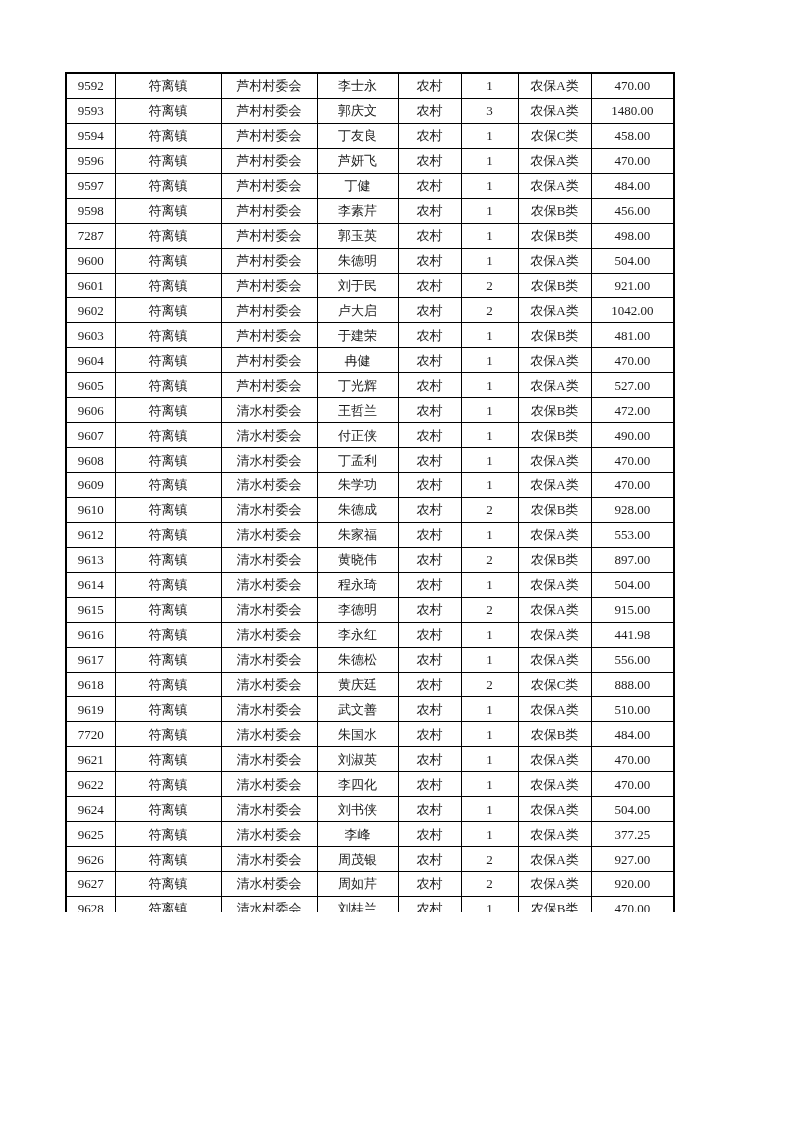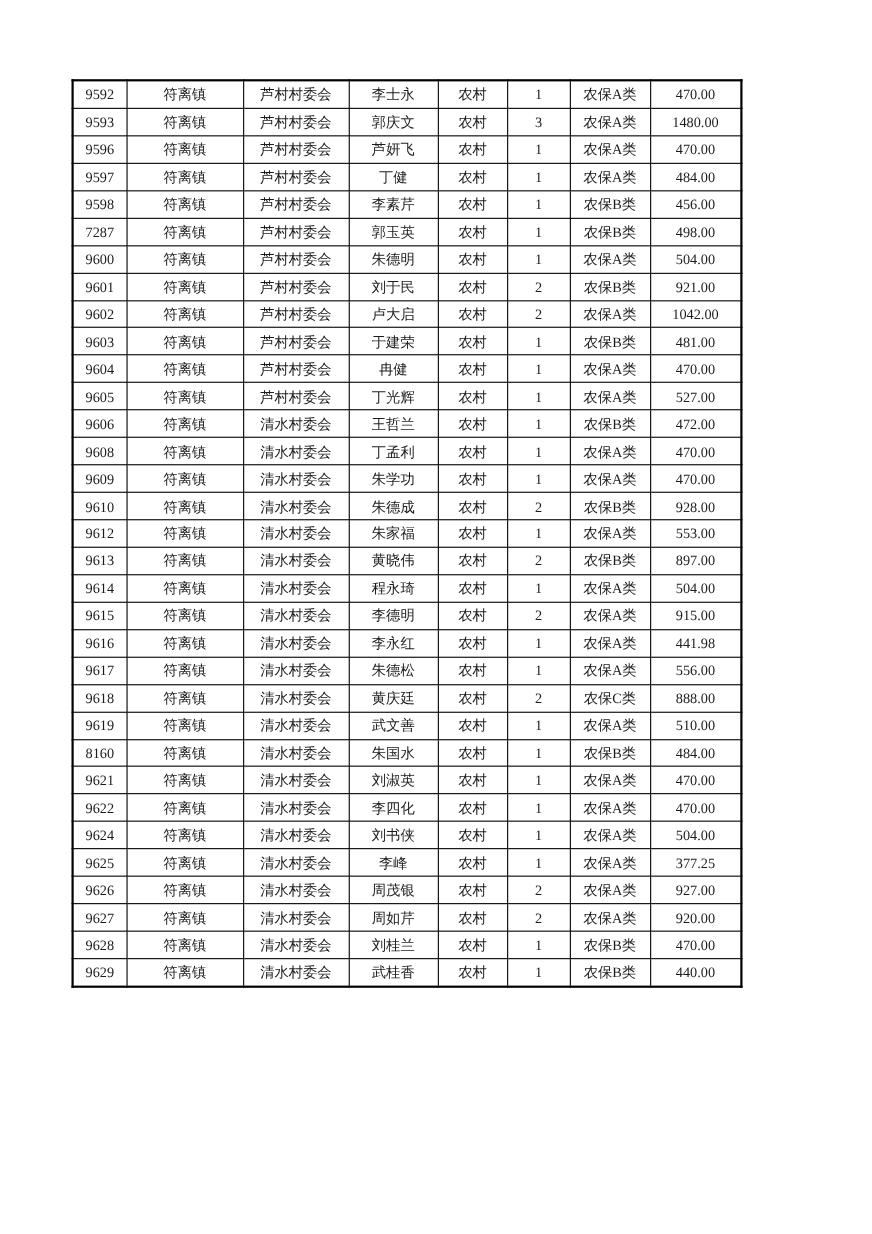--- a/index.html
+++ b/index.html
@@ -75,20 +75,30 @@
           <td>9593</td>
           <td>符离镇</td>
           <td>芦村村委会</td>
           <td>郭庆文</td>
           <td>农村</td>
           <td>3</td>
           <td>农保A类</td>
           <td>1480.00</td>
         </tr>
         <tr>
+          <td>9594</td>
+          <td>符离镇</td>
+          <td>芦村村委会</td>
+          <td>丁友良</td>
+          <td>农村</td>
+          <td>1</td>
+          <td>农保C类</td>
+          <td>458.00</td>
+        </tr>
+        <tr>
           <td>9596</td>
           <td>符离镇</td>
           <td>芦村村委会</td>
           <td>芦妍飞</td>
           <td>农村</td>
           <td>1</td>
           <td>农保A类</td>
           <td>470.00</td>
         </tr>
         <tr>
@@ -183,20 +193,30 @@
         </tr>
         <tr>
           <td>9606</td>
           <td>符离镇</td>
           <td>清水村委会</td>
           <td>王哲兰</td>
           <td>农村</td>
           <td>1</td>
           <td>农保B类</td>
           <td>472.00</td>
+        </tr>
+        <tr>
+          <td>9607</td>
+          <td>符离镇</td>
+          <td>清水村委会</td>
+          <td>付正侠</td>
+          <td>农村</td>
+          <td>1</td>
+          <td>农保B类</td>
+          <td>490.00</td>
         </tr>
         <tr>
           <td>9608</td>
           <td>符离镇</td>
           <td>清水村委会</td>
           <td>丁孟利</td>
           <td>农村</td>
           <td>1</td>
           <td>农保A类</td>
           <td>470.00</td>
@@ -295,21 +315,21 @@
           <td>9619</td>
           <td>符离镇</td>
           <td>清水村委会</td>
           <td>武文善</td>
           <td>农村</td>
           <td>1</td>
           <td>农保A类</td>
           <td>510.00</td>
         </tr>
         <tr>
-          <td>8160</td>
+          <td>7720</td>
           <td>符离镇</td>
           <td>清水村委会</td>
           <td>朱国水</td>
           <td>农村</td>
           <td>1</td>
           <td>农保B类</td>
           <td>484.00</td>
         </tr>
         <tr>
           <td>9621</td>

